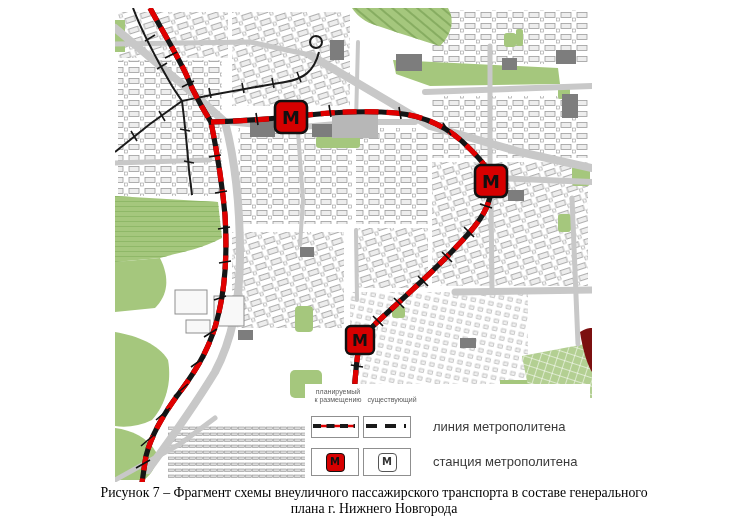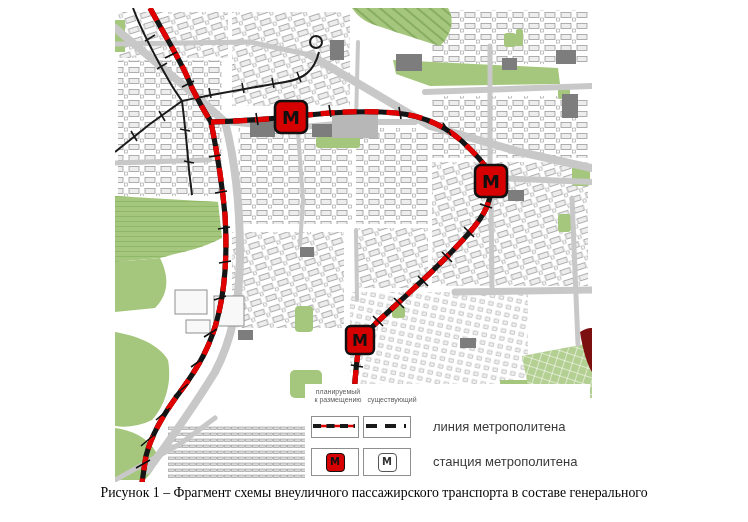--- a/index.html
+++ b/index.html
@@ -225,16 +225,17 @@
     <div class="lg-box lg-r2 lg-c1">
       <span class="m-chip m-planned">М</span>
     </div>
     <div class="lg-box lg-r2 lg-c2">
       <span class="m-chip m-existing">М</span>
     </div>
     <div class="lg-label lg-lab2">станция метрополитена</div>
   </div>
 
   <div class="caption">
-    <div>Рисунок 1 – Фрагмент схемы внеуличного пассажирского транспорта в составе генерального</div>
+    <div>Рисунок 7 – Фрагмент схемы внеуличного пассажирского транспорта в составе генерального</div>
+    <div>плана г. Нижнего Новгорода</div>
   </div>
 
 </div>
 
 </body></html>

